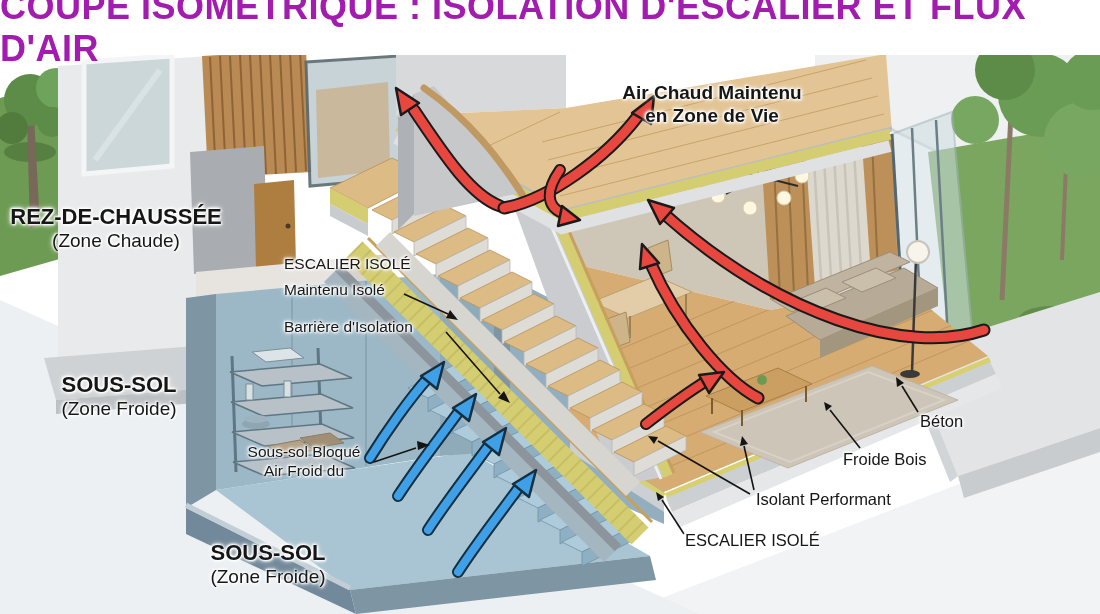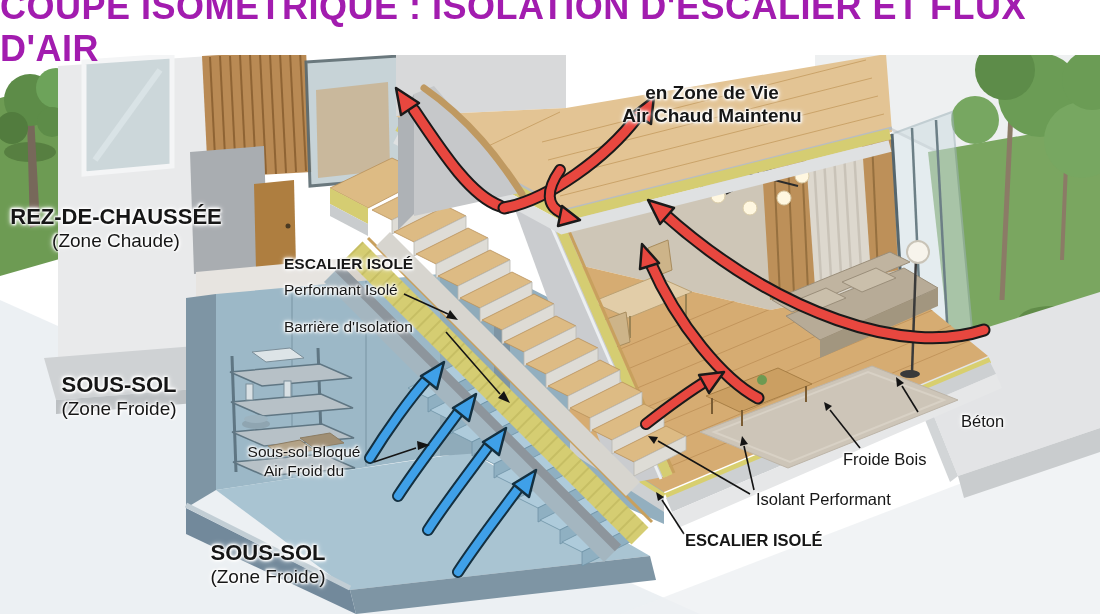--- a/index.html
+++ b/index.html
@@ -3,21 +3,21 @@
 <meta charset="utf-8">
 <style>
   html,body{margin:0;padding:0;background:#fff;}
   #stage{position:relative;width:1100px;height:614px;overflow:hidden;background:#ffffff;
          font-family:"Liberation Sans",sans-serif;}
   #scene{position:absolute;left:0;top:0;}
   .lbl{position:absolute;color:#161616;
        text-shadow:0 0 3px #fff,0 0 4px #fff,1px 1px 2px #fff,-1px -1px 2px #fff,0 0 6px #fff;
        line-height:1.2;white-space:nowrap;}
   .center{text-align:center;}
-  .b{font-weight:bold;}
+  .b{font-weight:normal;}
   #title-bar{position:absolute;left:0;top:0;width:1100px;height:55px;background:#ffffff;
              display:flex;align-items:center;justify-content:center;}
   #title-bar .t{font-size:36px;font-weight:800;letter-spacing:.5px;color:#a21caf;}
   .zone1{font-size:22px;font-weight:800;}
   .zone2{font-size:19px;}
   .small{font-size:15.5px;}
   .med{font-size:16.5px;}
   .warm{font-size:19px;font-weight:bold;}
 </style>
 </head>
@@ -379,46 +379,46 @@
     <line x1="684" y1="534" x2="662" y2="500"></line>
     <polygon points="656,492 664,497 658,501" fill="#141414" stroke="none"></polygon>
   </g>
 </svg>
 
 <div id="title-bar">
   <span class="t">COUPE ISOMÉTRIQUE : ISOLATION D'ESCALIER ET FLUX D'AIR</span>
 </div>
 
 <div class="lbl center warm" style="left:597px;top:82px;width:230px;">
+  <div>Air Chaud Maintenu</div>
   <div>en Zone de Vie</div>
-  <div>Air Chaud Maintenu</div>
 </div>
 
 <div class="lbl center" style="left:6px;top:204px;width:220px;">
   <div class="zone1">REZ-DE-CHAUSSÉE</div>
   <div class="zone2">(Zone Chaude)</div>
 </div>
 
 <div class="lbl small b" style="left:284px;top:255px;">ESCALIER ISOLÉ</div>
-<div class="lbl small" style="left:284px;top:281px;">Performant Isolé</div>
+<div class="lbl small" style="left:284px;top:281px;">Maintenu Isolé</div>
 <div class="lbl small" style="left:284px;top:318px;">Barrière d'Isolation</div>
 
 <div class="lbl center" style="left:9px;top:372px;width:220px;">
   <div class="zone1">SOUS-SOL</div>
   <div class="zone2">(Zone Froide)</div>
 </div>
 
 <div class="lbl center small" style="left:194px;top:443px;width:220px;">
   <div>Sous-sol Bloqué</div>
   <div>Air Froid du</div>
 </div>
 
 <div class="lbl center" style="left:158px;top:540px;width:220px;">
   <div class="zone1">SOUS-SOL</div>
   <div class="zone2">(Zone Froide)</div>
 </div>
 
-<div class="lbl med" style="left:961px;top:412px;">Béton</div>
+<div class="lbl med" style="left:920px;top:412px;">Béton</div>
 <div class="lbl med" style="left:843px;top:450px;">Froide Bois</div>
 <div class="lbl med" style="left:756px;top:490px;text-align:center;">Isolant Performant</div>
 <div class="lbl med b" style="left:685px;top:531px;">ESCALIER ISOLÉ</div>
 
 </div>
 
 </body></html>

